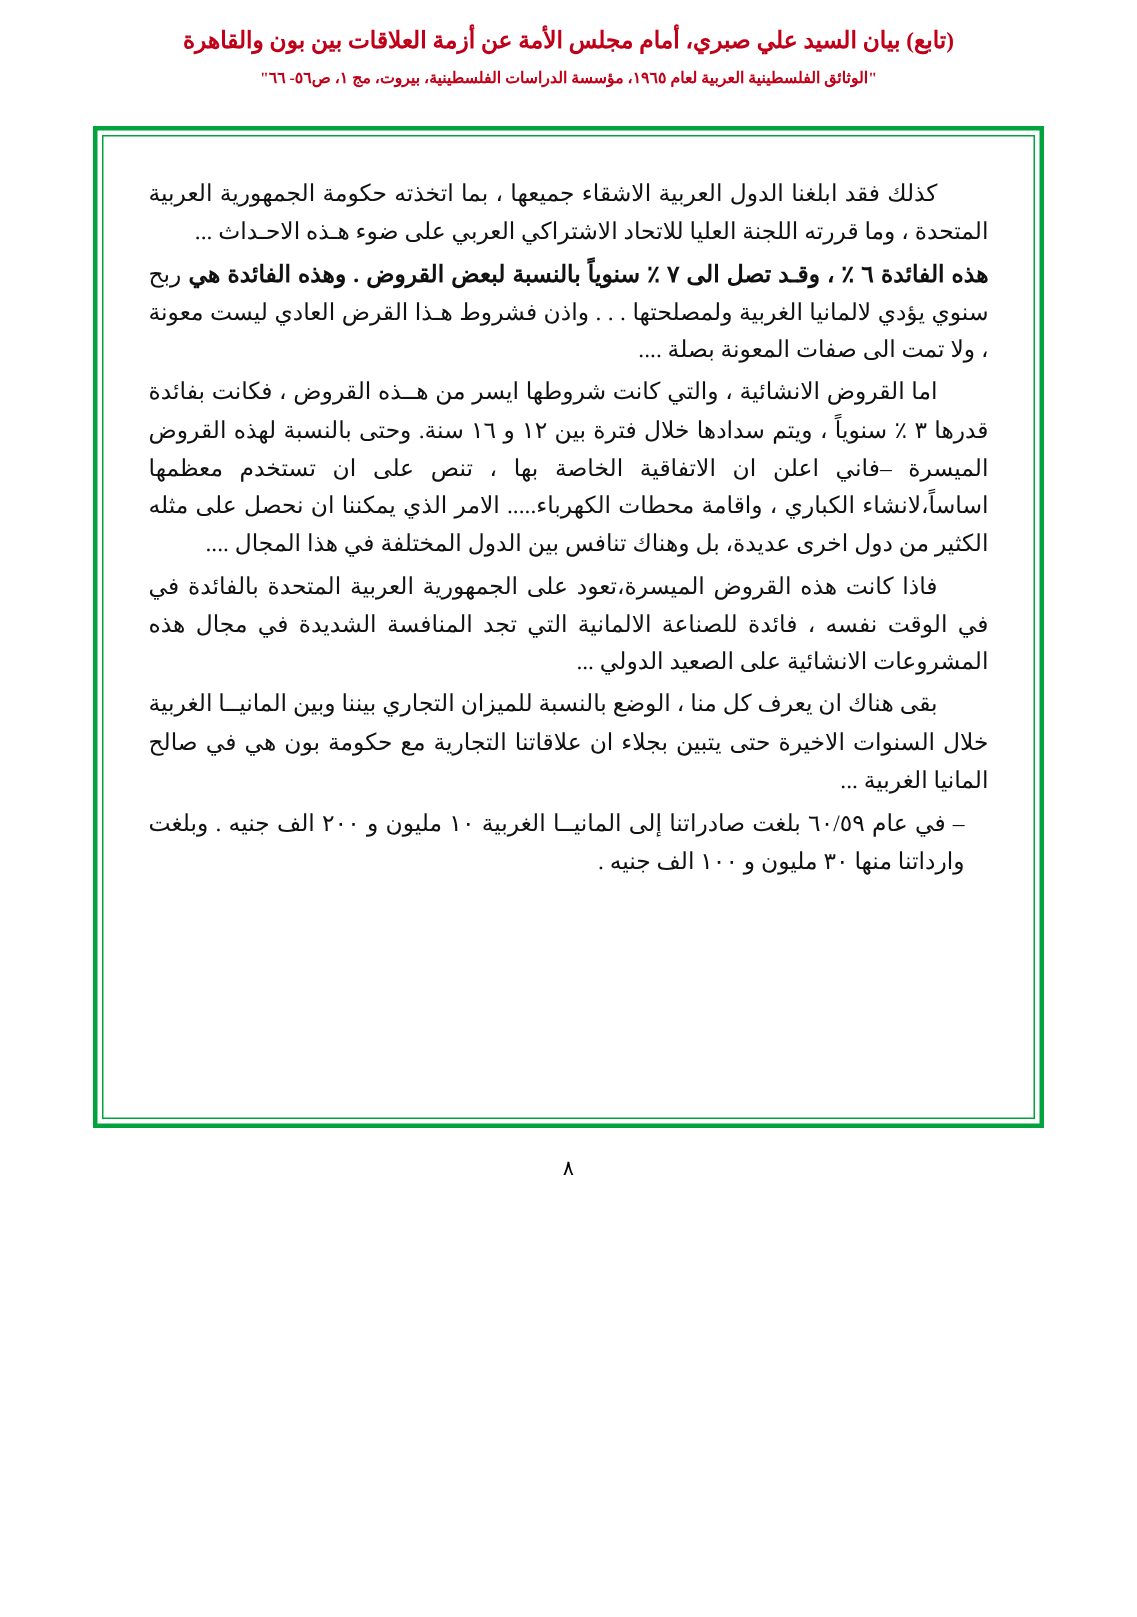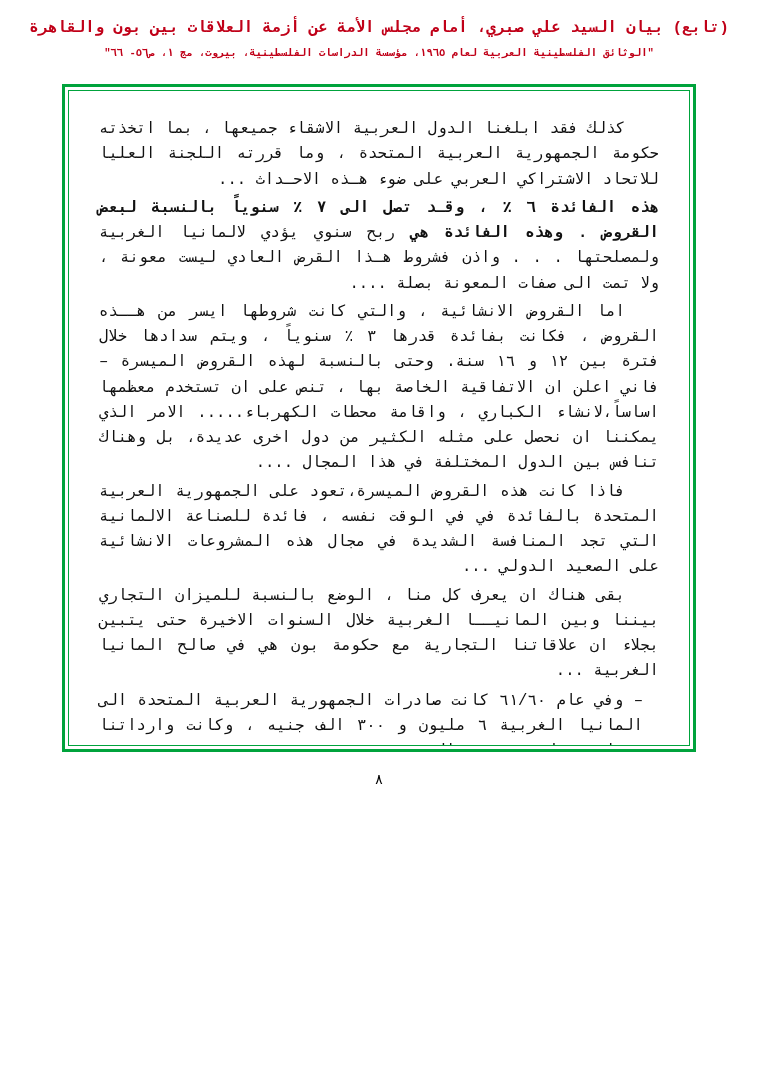--- a/index.html
+++ b/index.html
@@ -14,21 +14,20 @@
     font-family: "Liberation Serif", "DejaVu Serif", serif;
     color: #000000;
     overflow: hidden;
   }
 
   .page {
     width: 758px;
     height: 804px;
     position: relative;
     box-sizing: border-box;
-    font-family: Liberation Mono, monospace;
   }
 
   
   .doc-header {
     text-align: center;
     padding-top: 18px;
   }
   .doc-title {
     font-size: 15.5px;
     font-weight: bold;
@@ -116,21 +115,21 @@
       <div class="body-text">
 
         <p>كذلك فقد ابلغنا الدول العربية الاشقاء جميعها ، بما اتخذته حكومة الجمهورية العربية المتحدة ، وما قررته اللجنة العليا للاتحاد الاشتراكي العربي على ضوء هـذه الاحـداث ...</p>
 
         <p class="no-indent"><b class="emph">هذه الفائدة ٦ ٪ ، وقـد تصل الى ٧ ٪ سنوياً بالنسبة لبعض القروض . وهذه الفائدة هي</b> <span>ربح سنوي يؤدي لالمانيا الغربية ولمصلحتها . . . واذن فشروط هـذا القرض العادي ليست معونة ، ولا تمت الى صفات المعونة بصلة ....</span></p>
 
         <p>اما القروض الانشائية ، والتي كانت شروطها ايسر من هــذه القروض ، فكانت بفائدة قدرها ٣ ٪ سنوياً ، ويتم سدادها خلال فترة بين ١٢ و ١٦ سنة. وحتى بالنسبة لهذه القروض الميسرة –فاني اعلن ان الاتفاقية الخاصة بها ، تنص على ان تستخدم معظمها اساساً،لانشاء الكباري ، واقامة محطات الكهرباء..... الامر الذي يمكننا ان نحصل على مثله الكثير من دول اخرى عديدة، بل وهناك تنافس بين الدول المختلفة في هذا المجال ....</p>
         <p>فاذا كانت هذه القروض الميسرة،تعود على الجمهورية العربية المتحدة بالفائدة في في الوقت نفسه ، فائدة للصناعة الالمانية التي تجد المنافسة الشديدة في مجال هذه المشروعات الانشائية على الصعيد الدولي ...</p>
         <p>بقى هناك ان يعرف كل منا ، الوضع بالنسبة للميزان التجاري بيننا وبين المانيــا الغربية خلال السنوات الاخيرة حتى يتبين بجلاء ان علاقاتنا التجارية مع حكومة بون هي في صالح المانيا الغربية ...</p>
 
-        <p class="dash-item">– وفي عام ٦١/٦٠ كانت صادرات الجمهورية العربية المتحدة الى المانيا الغربية ٦ مليون و ٣٠٠ الف جنيه ، وكانت وارداتنا منها ٢٥ مليون و ٢٠٠ الف جنيه .</p>
+        <p class="dash-item">– في عام ٦٠/٥٩ بلغت صادراتنا إلى المانيــا الغربية ١٠ مليون و ٢٠٠ الف جنيه . وبلغت وارداتنا منها ٣٠ مليون و ١٠٠ الف جنيه .</p>
 
       </div>
     </div>
   </div>
 
   <div class="page-number">٨</div>
 
 </div>
 
 </body></html>

